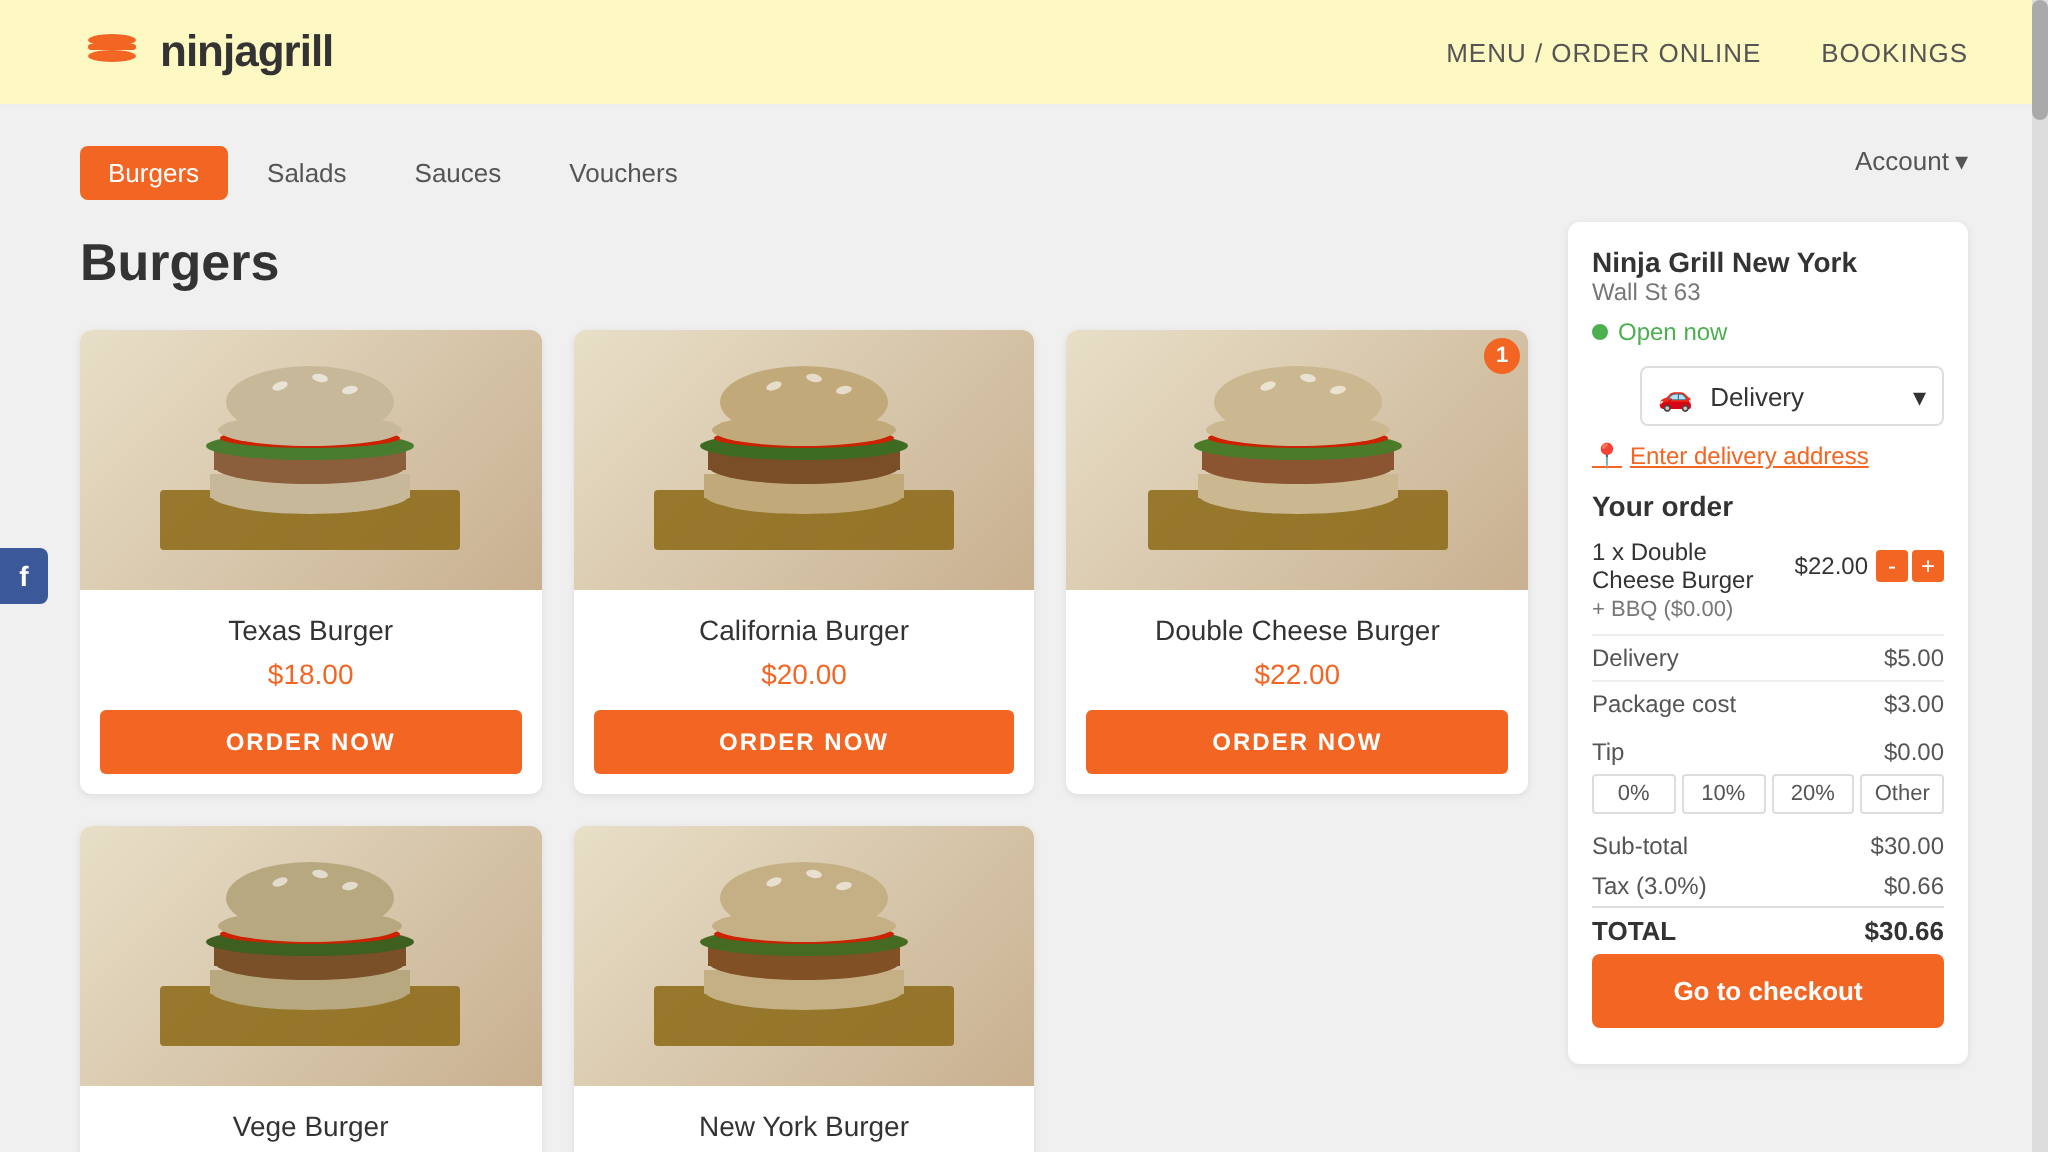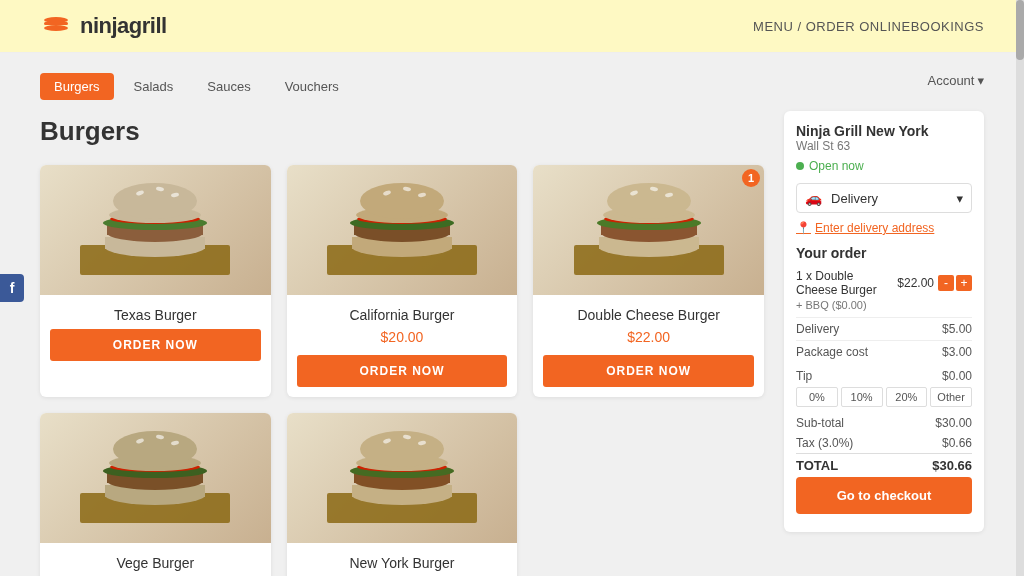--- a/index.html
+++ b/index.html
@@ -29,20 +29,21 @@
       height: 32px;
     }
     .logo-text {
       font-size: 22px;
       font-weight: bold;
       color: #333;
       letter-spacing: -0.5px;
     }
     .nav-links {
       display: flex;
+      gap: 30px;
       align-items: center;
     }
     .nav-link {
       font-size: 13px;
       color: #555;
       text-decoration: none;
       letter-spacing: 0.5px;
     }
     
     .main-container {
@@ -200,20 +201,21 @@
       border: 1px solid #ddd;
       border-radius: 4px;
       padding: 6px 8px;
       display: flex;
       align-items: center;
       justify-content: space-between;
       margin-bottom: 8px;
       font-size: 13px;
       color: #333;
       cursor: pointer;
+      margin-left: 24px;
     }
     .delivery-icon {
       font-size: 14px;
       margin-right: 5px;
     }
     .delivery-address-link {
       font-size: 12px;
       color: #f26522;
       text-decoration: underline;
       cursor: pointer;
@@ -427,20 +429,21 @@
         <ellipse cx="75" cy="50" rx="46" ry="8" fill="#c8b89a"></ellipse>
         <ellipse cx="75" cy="36" rx="42" ry="18" fill="#c8b89a"></ellipse>
 
         <ellipse cx="60" cy="28" rx="4" ry="2" fill="#fff" opacity="0.6" transform="rotate(-20,60,28)"></ellipse>
         <ellipse cx="80" cy="24" rx="4" ry="2" fill="#fff" opacity="0.6" transform="rotate(10,80,24)"></ellipse>
         <ellipse cx="95" cy="30" rx="4" ry="2" fill="#fff" opacity="0.6" transform="rotate(-10,95,30)"></ellipse>
       </svg>
     </div>
           <div class="product-info">
             <div class="product-name">Texas Burger</div>
+            <div class="product-price">$18.00</div>
             <button class="order-btn">ORDER NOW</button>
           </div>
         </div>
         <div class="product-card">
           <div class="product-image" style="background: linear-gradient(135deg, rgb(232, 223, 200), rgb(200, 176, 144));">
       <svg width="150" height="110" viewBox="0 0 150 110" style="display:block;margin:auto;">
 
         <rect x="0" y="80" width="150" height="30" rx="2" fill="#8B6914" opacity="0.85"></rect>
 
         <ellipse cx="75" cy="82" rx="50" ry="10" fill="#c2a97a"></ellipse>

